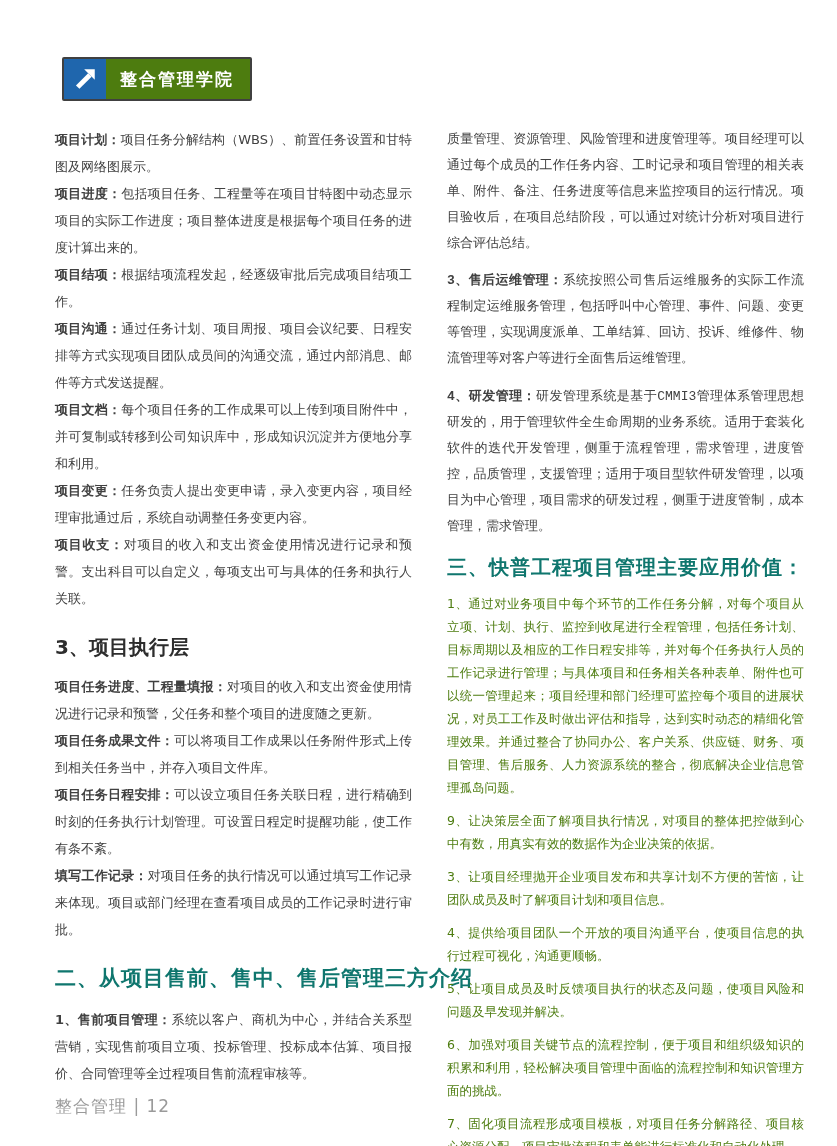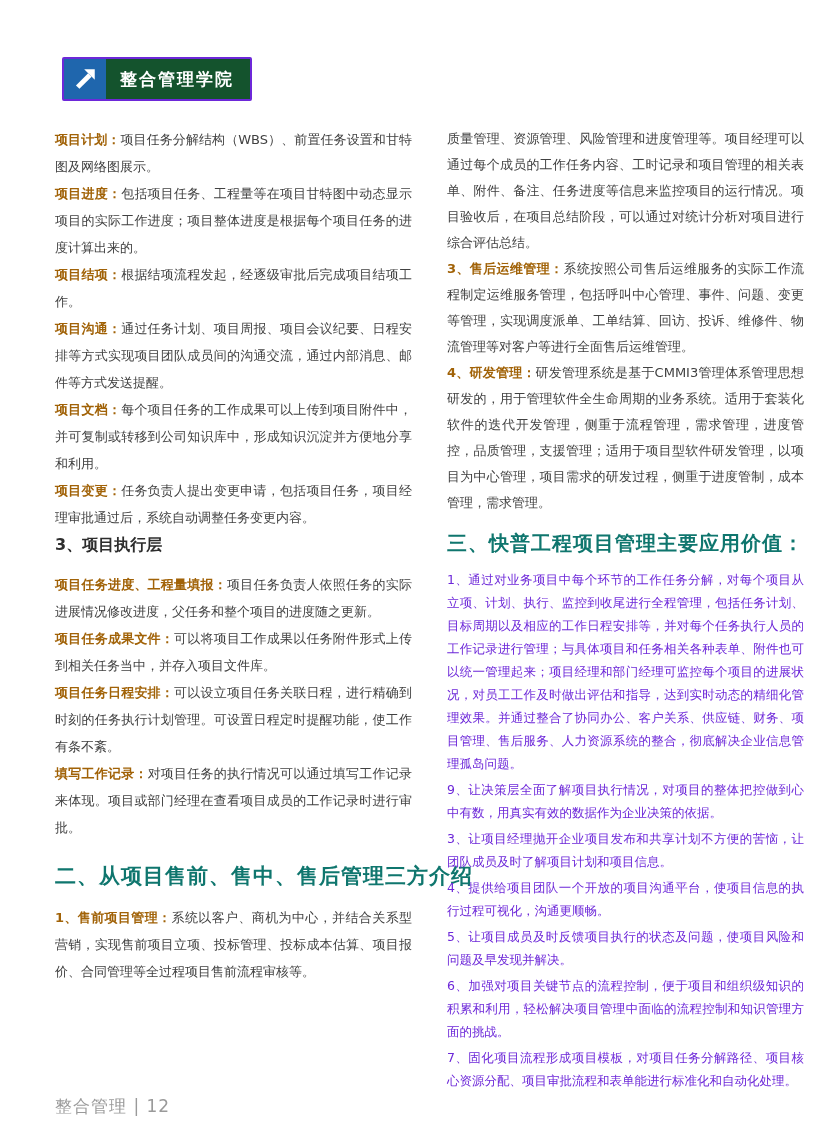--- a/index.html
+++ b/index.html
@@ -9,56 +9,56 @@
     background:#ffffff;
     font-family:"DejaVu Sans","Liberation Sans",sans-serif;
     color:#404040;
     overflow:hidden;
   }
   
   .logo-banner{
     position:absolute;left:62px;top:57px;
     height:44px;
     display:inline-flex;align-items:stretch;
-    background:#14532d;
-    border:2px solid #6d28d9;
+    background:#4d7c0f;
+    border:2px solid #404040;
     box-sizing:border-box;
     border-radius:2px;
   }
   .logo-iconbox{
     width:42px;display:flex;align-items:center;justify-content:center;
     background:#1f66ad;
   }
   .logo-text{
     display:flex;align-items:center;
     padding:0 16px 0 14px;
     color:#ffffff;font-size:17px;font-weight:bold;letter-spacing:2px;
     white-space:nowrap;
   }
   
   .col{position:absolute;top:126px;width:357px;text-align:justify;}
   .col-left{left:55px;}
   .col-right{left:447px;}
   p{margin:0;}
   .body-text{font-size:13px;line-height:27px;color:#414141;}
   .col-right .body-text{line-height:26px;}
-  .body-text b{color:#a16207;}
+  .body-text b{color:#404040;}
   .sales-item{margin-top:13px;}
-  .service-item{}
+  .service-item{margin-top:12px;font-family:Liberation Mono, monospace;}
   .h-mid{
-    font-size:16px;font-weight:bold;color:#2d2d2d;
-    margin:0 0 12px 0;line-height:28px;text-align:left;
+    font-size:20px;font-weight:bold;color:#2d2d2d;
+    margin:21px 0 12px 0;line-height:28px;text-align:left;
   }
   .h-big{
     font-size:21px;font-weight:bold;color:#0f766e;
     margin:20px 0 12px 0;line-height:30px;text-align:left;
     letter-spacing:1px;white-space:nowrap;
   }
   .col-right .h-big{font-size:20px;margin:12px 0 10px 0;}
-  .value-item{font-size:12.5px;line-height:23px;color:#6d28d9;margin-top:3px;}
+  .value-item{font-size:12.5px;line-height:23px;color:#4d7c0f;margin-top:10px;}
   
   .footer{
     position:absolute;left:55px;top:1095px;
     font-size:17px;color:#9a9a9a;letter-spacing:1px;
   }
 </style>
 </head>
 <body>
 
 <div class="page">
@@ -72,25 +72,26 @@
     </div>
     <div class="logo-text">整合管理学院</div>
   </div>
 
   <div class="col col-left">
     <p class="body-text"><b>项目计划：</b><span>项目任务分解结构（WBS）、前置任务设置和甘特图及网络图展示。</span></p>
     <p class="body-text"><b>项目进度：</b><span>包括项目任务、工程量等在项目甘特图中动态显示项目的实际工作进度；项目整体进度是根据每个项目任务的进度计算出来的。</span></p>
     <p class="body-text"><b>项目结项：</b><span>根据结项流程发起，经逐级审批后完成项目结项工作。</span></p>
     <p class="body-text"><b>项目沟通：</b><span>通过任务计划、项目周报、项目会议纪要、日程安排等方式实现项目团队成员间的沟通交流，通过内部消息、邮件等方式发送提醒。</span></p>
     <p class="body-text"><b>项目文档：</b><span>每个项目任务的工作成果可以上传到项目附件中，并可复制或转移到公司知识库中，形成知识沉淀并方便地分享和利用。</span></p>
-    <p class="body-text"><b>项目变更：</b><span>任务负责人提出变更申请，包括项目任务，项目经理审批通过后，系统自动调整任务变更内容。</span></p>
+    <p class="body-text"><b>项目变更：</b><span>任务负责人提出变更申请，录入变更内容，项目经理审批通过后，系统自动调整任务变更内容。</span></p>
+    <p class="body-text"><b>项目收支：</b><span>对项目的收入和支出资金使用情况进行记录和预警。支出科目可以自定义，每项支出可与具体的任务和执行人关联。</span></p>
 
     <div class="h-mid">3、项目执行层</div>
 
-    <p class="body-text"><b>项目任务进度、工程量填报：</b><span>项目任务负责人依照任务的实际进展情况修改进度，父任务和整个项目的进度随之更新。</span></p>
+    <p class="body-text"><b>项目任务进度、工程量填报：</b><span>对项目的收入和支出资金使用情况进行记录和预警，父任务和整个项目的进度随之更新。</span></p>
     <p class="body-text"><b>项目任务成果文件：</b><span>可以将项目工作成果以任务附件形式上传到相关任务当中，并存入项目文件库。</span></p>
     <p class="body-text"><b>项目任务日程安排：</b><span>可以设立项目任务关联日程，进行精确到时刻的任务执行计划管理。可设置日程定时提醒功能，使工作有条不紊。</span></p>
     <p class="body-text"><b>填写工作记录：</b><span>对项目任务的执行情况可以通过填写工作记录来体现。项目或部门经理在查看项目成员的工作记录时进行审批。</span></p>
 
     <div class="h-big">二、从项目售前、售中、售后管理三方介绍</div>
 
     <p class="body-text sales-item"><b>1、售前项目管理：</b><span>系统以客户、商机为中心，并结合关系型营销，实现售前项目立项、投标管理、投标成本估算、项目报价、合同管理等全过程项目售前流程审核等。</span></p>
 
   </div>
 

